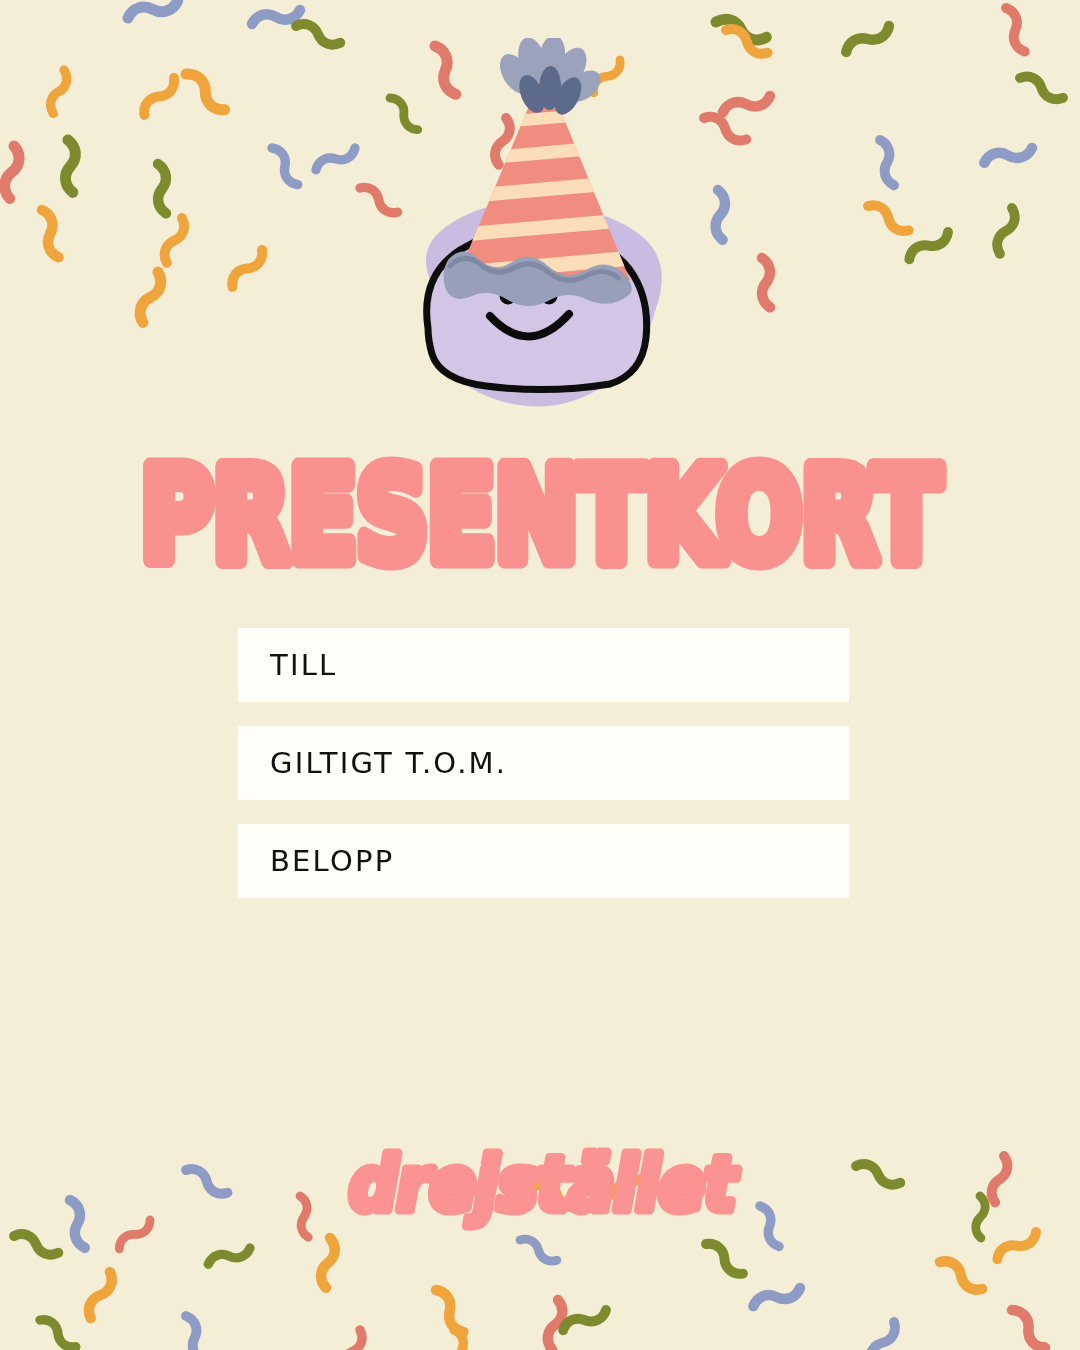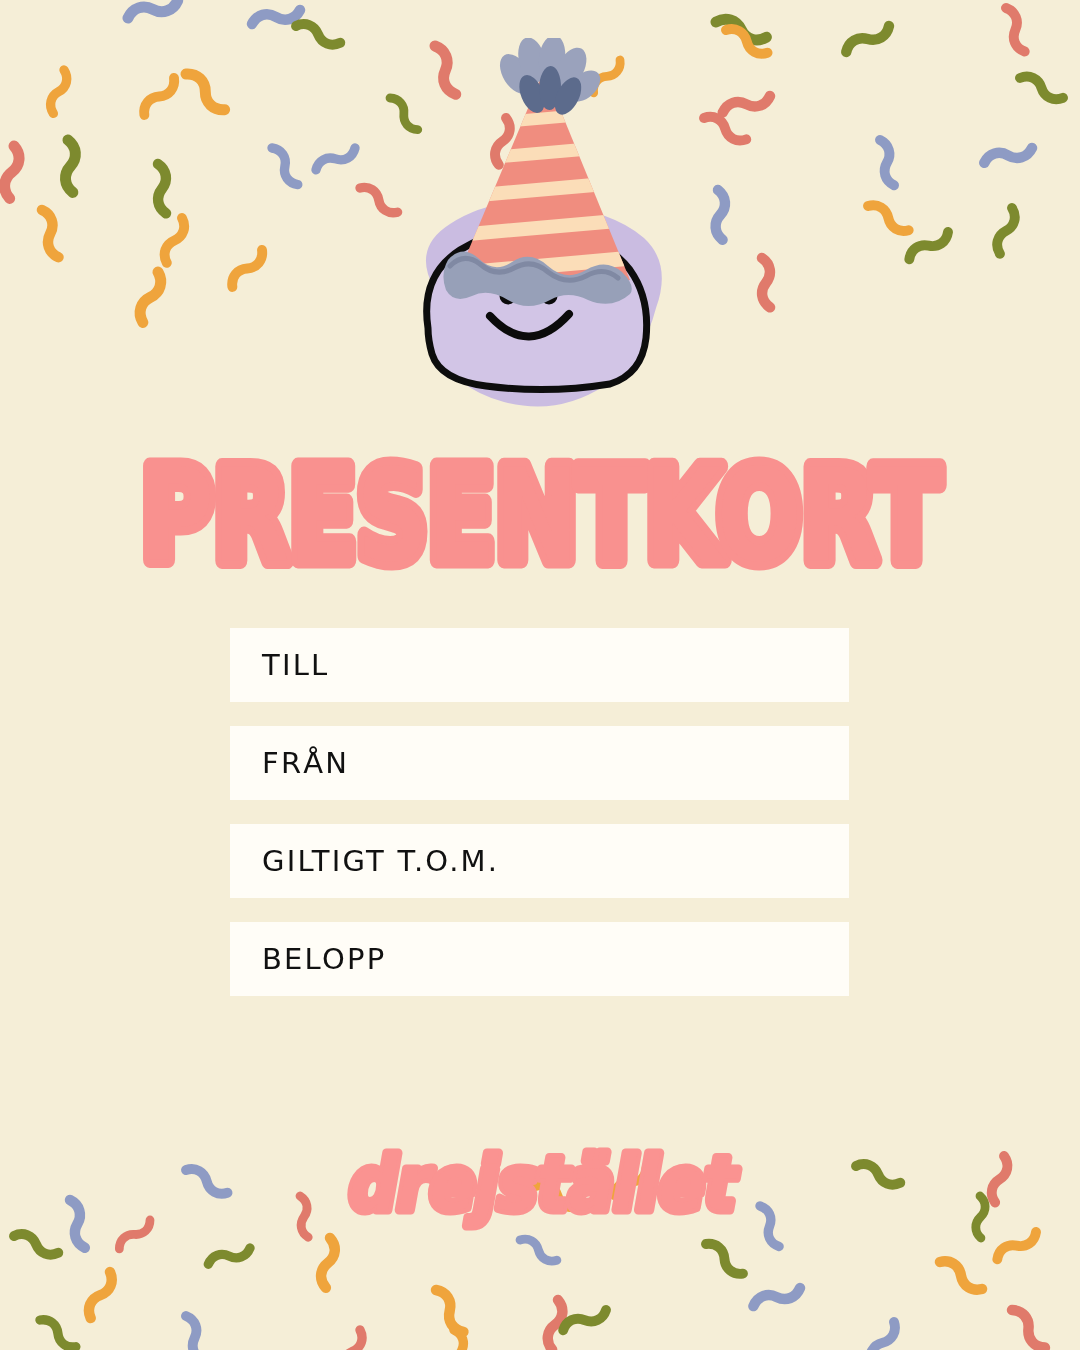--- a/index.html
+++ b/index.html
@@ -55,20 +55,21 @@
     width: 619px;
   }
   .field-box {
     background: #fffdf7;
     height: 74px;
     margin-bottom: 24px;
     display: flex;
     align-items: center;
     box-sizing: border-box;
     padding-left: 32px;
+    margin-left: 8px;
   }
   .field-label {
     font-family: "DejaVu Sans", sans-serif;
     font-size: 29px;
     font-weight: 400;
     letter-spacing: 2.2px;
     color: #111111;
     line-height: 1;
     white-space: nowrap;
   }
@@ -224,23 +225,20 @@
       <text id="title-text" x="415" y="112" text-anchor="middle" font-family="'DejaVu Sans', sans-serif" font-size="128" font-weight="bold" letter-spacing="-1" fill="#f9918f" stroke="#f9918f" stroke-width="17" stroke-linejoin="round" paint-order="stroke" transform="translate(91.46924497410907,24.665245202558637) scale(0.7797745964057264,1)">PRESENTKORT</text>
     </svg>
   </div>
 
   <div id="fields">
 
     <div class="field-box">
       <span class="field-label">TILL</span>
     </div>
 
-    <div class="field-box">
-      <span class="field-label">FRÅN</span>
-    </div>
 
     <div class="field-box">
       <span class="field-label">GILTIGT T.O.M.</span>
     </div>
 
     <div class="field-box">
       <span class="field-label">BELOPP</span>
     </div>
 
   </div>

